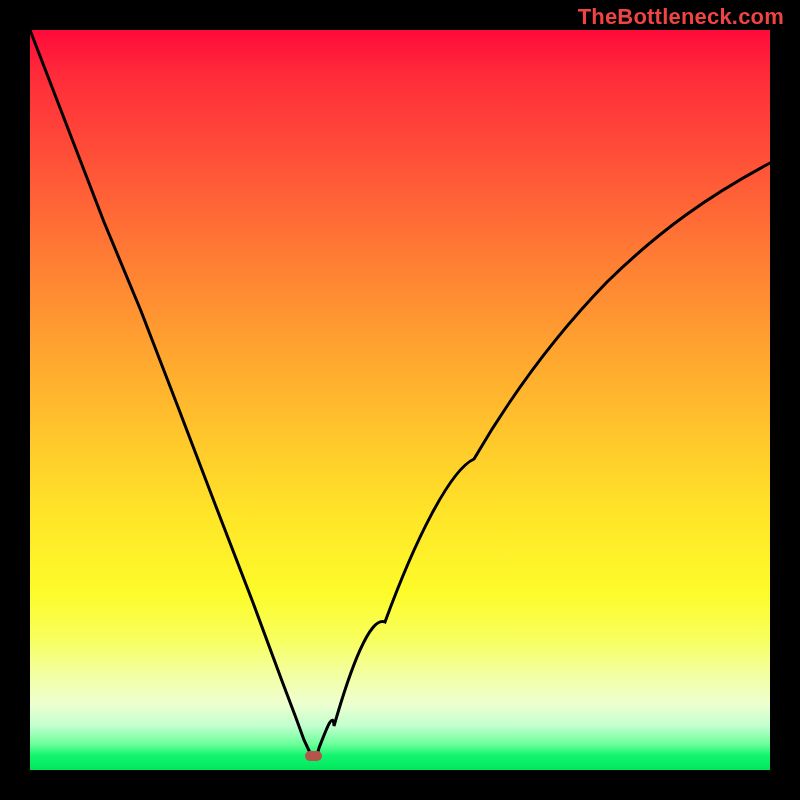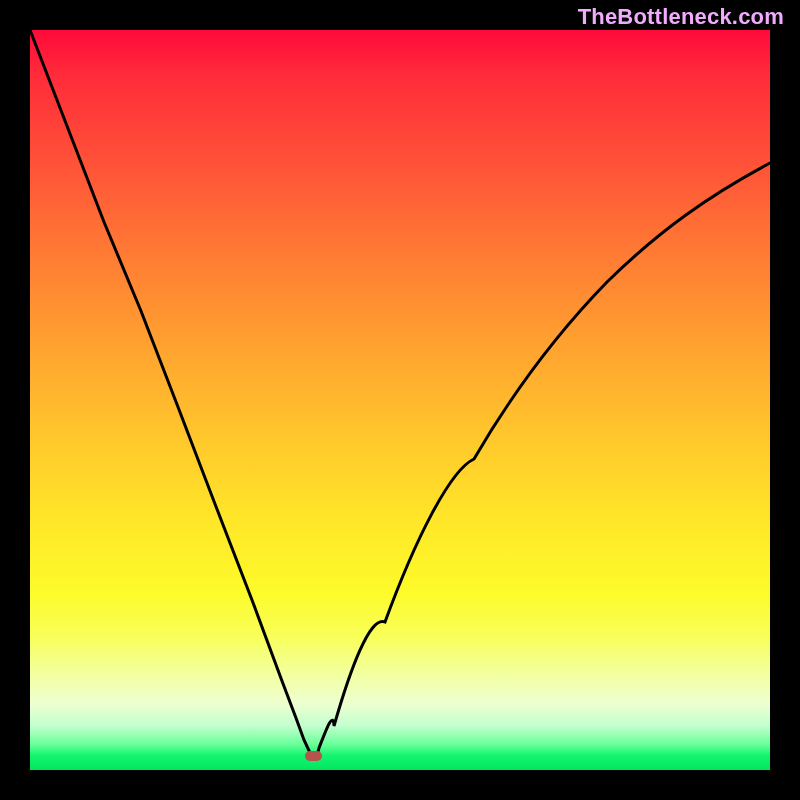--- a/index.html
+++ b/index.html
@@ -10,21 +10,21 @@
     height: 800px;
     background: #000;
   }
   .watermark {
     position: absolute;
     top: 4px;
     right: 16px;
     font-family: Arial, Helvetica, sans-serif;
     font-size: 22px;
     font-weight: 600;
-    color: #f0abfc;
+    color: #ef4444;
     letter-spacing: 0.2px;
   }
   .plot {
     position: absolute;
     left: 30px;
     top: 30px;
     width: 740px;
     height: 740px;
     background: linear-gradient(
       to bottom,

